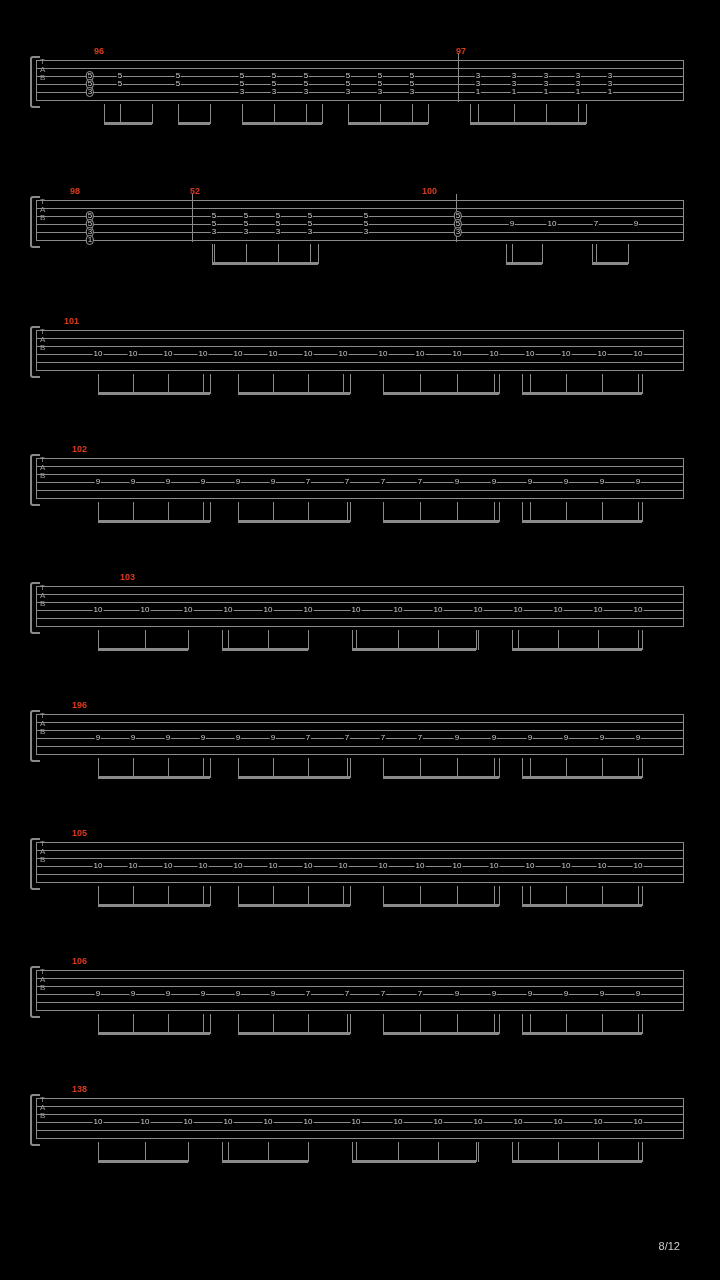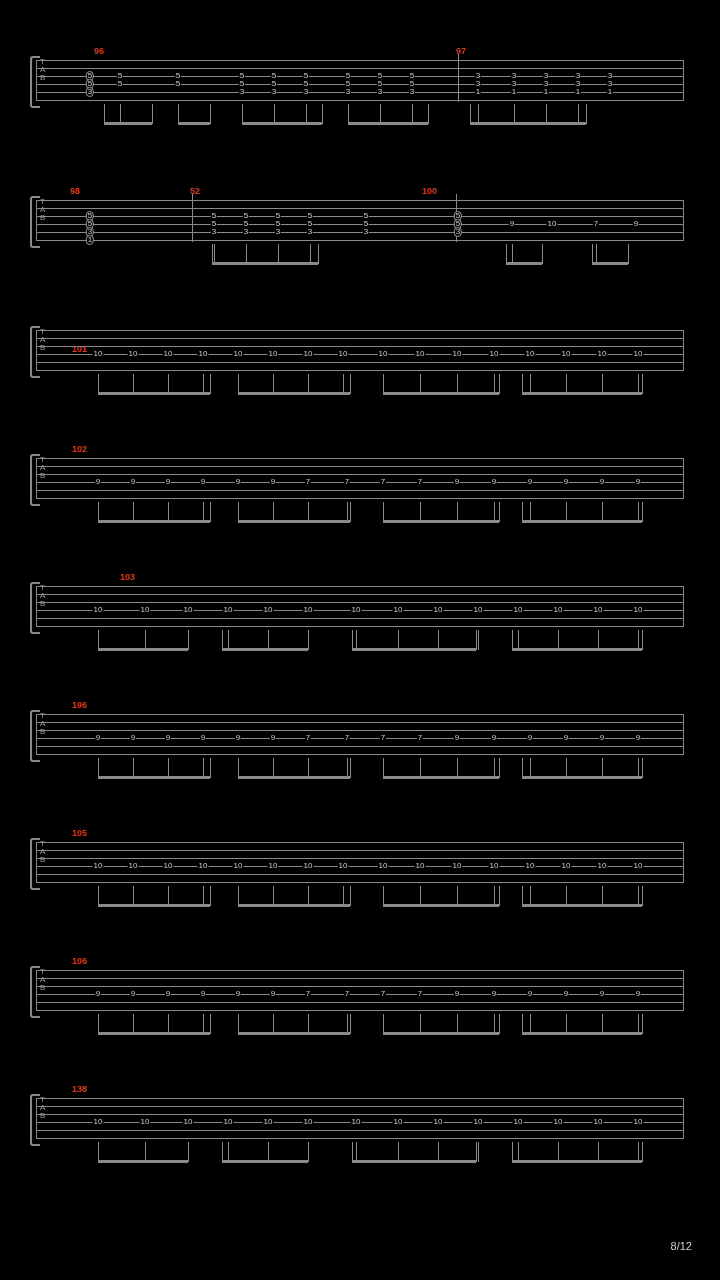--- a/index.html
+++ b/index.html
@@ -106,21 +106,21 @@
     width: 1px;
     background: #8a8a8a;
   }
   .beam {
     position: absolute;
     height: 3px;
     background: #8a8a8a;
   }
   .page-number {
     position: absolute;
-    right: 28px;
+    right: 40px;
     bottom: 28px;
     color: #cfcfcf;
     font-size: 11px;
     font-family: "Liberation Sans", sans-serif;
   }
 </style>
 </head>
 <body>
 
 <div class="page">
@@ -301,21 +301,21 @@
         <div class="beam" style="left: 506px; top: 62px; width: 36px;"></div>
         <div class="stem" style="left: 512px; top: 44px; height: 20px;"></div>
         <div class="stem" style="left: 506px; top: 44px; height: 20px;"></div>
         <div class="stem" style="left: 542px; top: 44px; height: 20px;"></div>
         <div class="beam" style="left: 592px; top: 62px; width: 36px;"></div>
         <div class="stem" style="left: 596px; top: 44px; height: 20px;"></div>
         <div class="stem" style="left: 592px; top: 44px; height: 20px;"></div>
         <div class="stem" style="left: 628px; top: 44px; height: 20px;"></div>
       </div>
       <div class="system" style="top: 330px;">
-        <div class="measure-num" style="left: 72px; top: -14px; margin-top: 28px;">101</div>
+        <div class="measure-num" style="left: 64px; top: -14px;">101</div>
         <div class="staff">
           <div class="line l0"></div>
           <div class="line l1"></div>
           <div class="line l2"></div>
           <div class="line l3"></div>
           <div class="line l4"></div>
           <div class="line l5"></div>
           <div class="endbar" style="left: 647px;"></div>
           <div class="endbar" style="left: 0px;"></div>
         </div>

